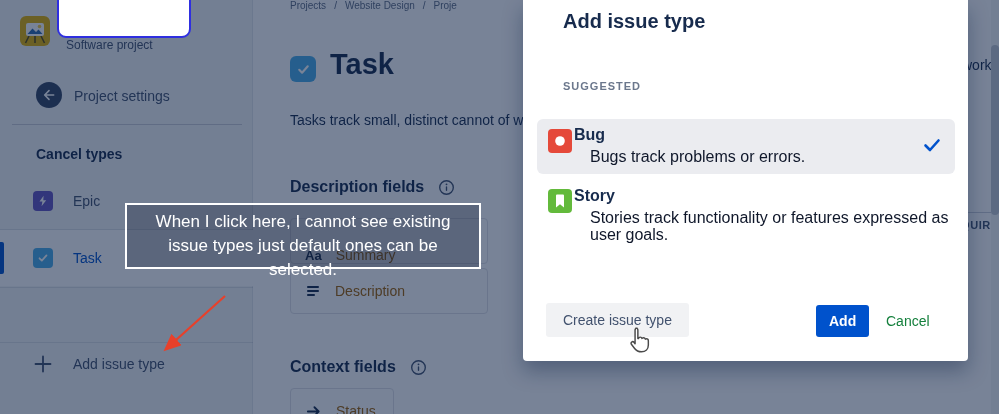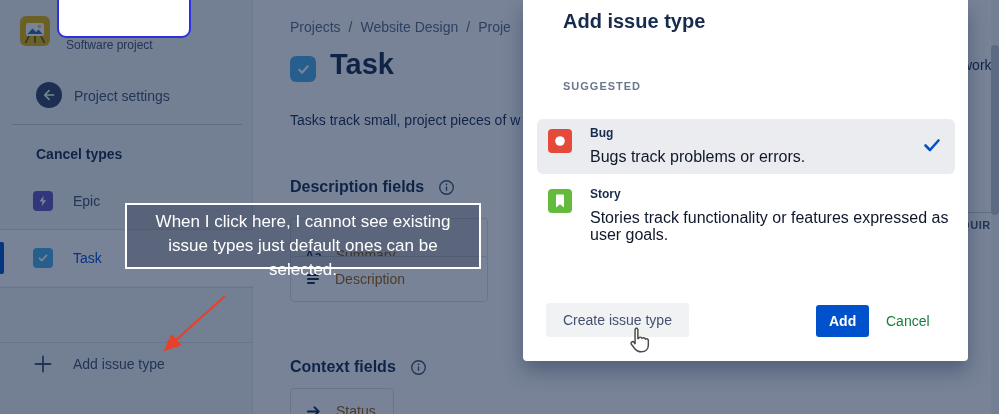--- a/index.html
+++ b/index.html
@@ -24,32 +24,32 @@
   .row-add{top:344px;height:40px;}
   .rdiv{left:0;width:253px;height:1px;background:rgba(9,30,66,0.10);}
   .sel-bar{left:0;top:242px;width:4px;height:32px;background:#0052CC;border-radius:0 2px 2px 0;}
   .type-icon{width:20px;height:20px;border-radius:4px;flex:0 0 auto;display:flex;align-items:center;justify-content:center;}
   .icon-epic{background:#6554C0;}
   .icon-task{background:#4BADE8;}
   .icon-subtask{background:#2684FF;}
   .plus-glyph{width:20px;height:20px;flex:0 0 auto;}
 
   .main{position:absolute;left:254px;top:0;width:745px;height:414px;background:#fff;}
-  .crumbs{left:36px;top:19px;display:flex;gap:8px;font-size:14px;color:#5E6C84;}
+  .crumbs{left:36px;top:0;display:flex;gap:8px;font-size:10px;color:#5E6C84;}
   .crumbs span{white-space:nowrap;}
   .title-icon{left:36px;top:56px;width:26px;height:26px;border-radius:6px;background:#4BADE8;display:flex;align-items:center;justify-content:center;}
   .page-title{left:76px;top:48px;font-size:29px;font-weight:bold;color:#172B4D;}
   .page-desc{left:36px;top:112px;font-size:14px;color:#172B4D;white-space:nowrap;}
   .sec-head{font-size:16px;font-weight:bold;color:#172B4D;display:flex;align-items:center;gap:14px;}
   .sec1{left:36px;top:178px;}
   .sec2{left:36px;top:358px;justify-content:center;}
   .card{border:1px solid #DFE1E6;border-radius:4px;background:#fff;display:flex;align-items:center;padding-left:14px;gap:14px;box-sizing:border-box;}
   .card .flabel{font-size:14px;color:#a16207;}
   .card-summary{left:36px;top:218px;width:198px;height:46px;align-items:flex-end;}
-  .card-desc{left:36px;top:256px;width:198px;height:46px;}
+  .card-desc{left:36px;top:268px;width:198px;height:46px;}
   .card-status{left:36px;top:388px;width:104px;height:46px;}
   .aa{font-size:13px;font-weight:bold;color:#172B4D;}
   .frag-workflow{left:708px;top:57px;font-size:14px;color:#172B4D;white-space:nowrap;}
   .frag-required{left:707px;top:219px;font-size:11px;font-weight:bold;letter-spacing:0.6px;color:#44546F;white-space:nowrap;}
   .frag-divider{left:712px;top:212px;width:33px;height:1px;background:#C9CFD9;}
   .scroll-track{left:737px;top:0;width:8px;height:414px;background:#F4F5F7;}
   .scroll-thumb{left:737px;top:45px;width:8px;height:170px;background:#C1C7D0;border-radius:4px;}
 
   
   .dim{position:absolute;inset:0;background:rgba(9,30,66,0.55);z-index:5;}
@@ -57,21 +57,21 @@
   
   .modal{position:absolute;left:523px;top:0;width:445px;height:361px;background:#fff;border-radius:0 0 4px 4px;box-shadow:0 10px 20px rgba(9,30,66,0.35);z-index:10;}
   .modal-title{left:40px;top:10px;font-size:20px;font-weight:bold;color:#172B4D;}
   .suggested{left:40px;top:80px;font-size:11px;font-weight:bold;letter-spacing:1px;color:#6B778C;}
   .opt{position:absolute;left:14px;width:418px;border-radius:6px;}
   .opt-bug{top:119px;height:55px;background:#EBECF0;}
   .opt-story{top:180px;height:86px;}
   .opt-icon{position:absolute;left:11px;top:10px;width:24px;height:24px;border-radius:4px;display:flex;align-items:center;justify-content:center;}
   .opt-icon.bug{background:#E5493A;}
   .opt-icon.story{top:9px;background:#63BA3C;}
-  .opt-title{position:absolute;left:53px;top:7px;font-size:12px;font-weight:bold;color:#172B4D;}
+  .opt-title{position:absolute;left:37px;top:7px;font-size:16px;font-weight:bold;color:#172B4D;}
   .opt-desc{position:absolute;left:53px;top:29px;width:360px;font-size:16px;line-height:17px;color:#0f172a;}
   .opt-check{position:absolute;left:385px;top:16px;}
   .create-btn{position:absolute;left:23px;top:303px;height:34px;padding:0 17px;background:#F1F2F4;border:none;border-radius:3px;font-size:14px;font-weight:500;color:#42526E;font-family:inherit;cursor:pointer;}
   .add-btn{position:absolute;left:293px;top:305px;height:32px;padding:0 13px;background:#0052CC;border:none;border-radius:3px;font-size:14px;font-weight:bold;color:#fff;font-family:inherit;cursor:pointer;}
   .cancel-btn{position:absolute;left:878px;top:305px;height:32px;padding:0 8px;background:transparent;border:none;font-size:14px;color:#15803d;font-family:inherit;cursor:pointer;z-index:11;}
   .redact{left:57px;top:-8px;width:130px;height:42px;background:#fff;border:2px solid #2F2FE0;border-radius:9px;z-index:20;}
   .note{left:125px;top:203px;width:356px;height:66px;border:2px solid #fff;background:rgba(18,28,54,0.28);box-sizing:border-box;color:#fff;font-size:17px;line-height:24px;text-align:center;padding:5px 8px;z-index:20;}
   .arrow-svg{left:0;top:0;width:999px;height:414px;z-index:21;pointer-events:none;}
   .cursor-svg{left:624px;top:326px;z-index:30;pointer-events:none;}
 </style>
@@ -142,21 +142,21 @@
       <span>/</span>
       <span>Proje</span>
     </div>
 
     <div class="abs title-icon">
       <svg width="17" height="17" viewBox="0 0 24 24">
           <path d="M6 12.5 L10 16.5 L18 7.5" stroke="#fff" stroke-width="3" fill="none" stroke-linecap="round" stroke-linejoin="round"></path>
         </svg>
     </div>
     <div class="abs page-title">Task</div>
-    <div class="abs page-desc">Tasks track small, project pieces of w</div>
+    <div class="abs page-desc">Tasks track small, distinct cannot of w</div>
 
     <div class="abs sec-head sec1">
       <span>Description fields</span>
       <svg width="17" height="17" viewBox="0 0 20 20">
         <circle cx="10" cy="10" r="8" fill="none" stroke="#42526E" stroke-width="1.6"></circle>
         <circle cx="10" cy="6.3" r="1.1" fill="#42526E"></circle>
         <rect x="9.2" y="8.6" width="1.6" height="5.4" rx="0.8" fill="#42526E"></rect>
       </svg>
     </div>
 

